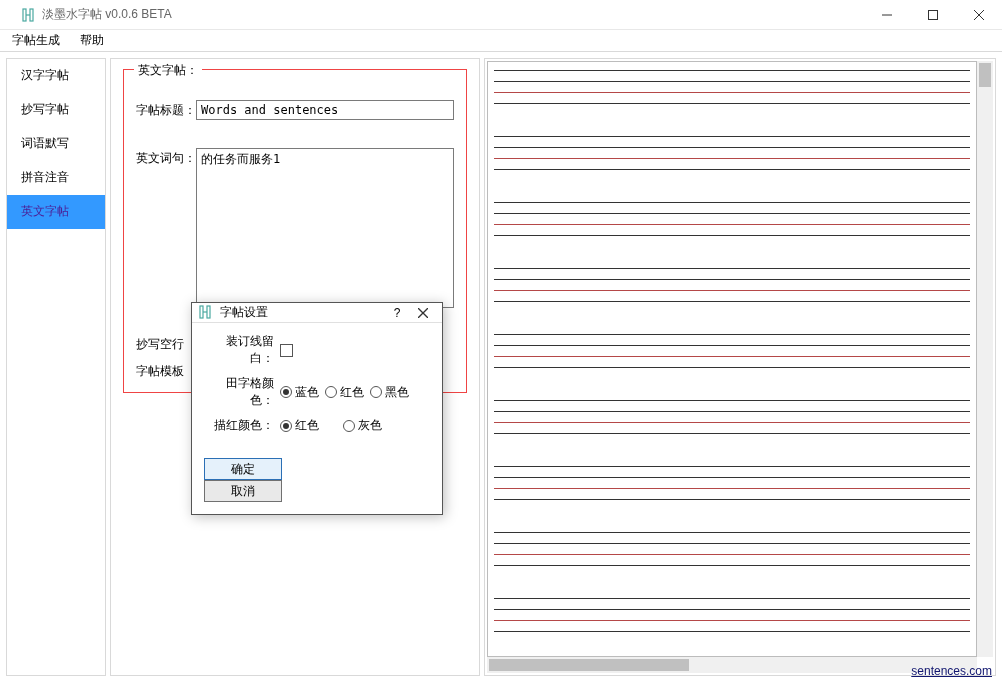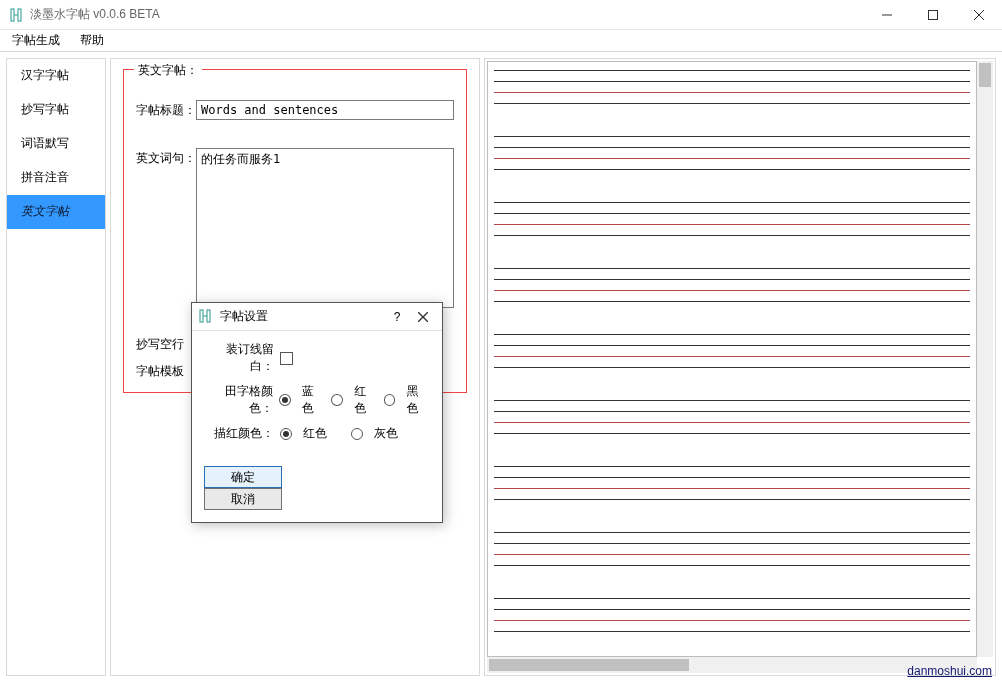--- a/index.html
+++ b/index.html
@@ -1,35 +1,35 @@
 <!DOCTYPE html>
 <html><head>
 <meta charset="utf-8">
 <style>
 * { box-sizing: border-box; margin: 0; padding: 0; }
 body { font-family: "Microsoft YaHei", "SimSun", sans-serif; font-size: 12px; background: #fff; color: #000; width: 1002px; height: 682px; overflow: hidden; position: relative; }
 
 
-.titlebar { height: 30px; background: #fff; border-bottom: 1px solid #e8e8e8; display: flex; align-items: center; padding-left: 8px; }
+.titlebar { height: 30px; background: #fff; border-bottom: 1px solid #e8e8e8; display: flex; align-items: center; padding-left: 20px; }
 .titlebar .app-icon { width: 16px; height: 16px; margin-right: 6px; color: #4aa8a0; display: inline-flex; align-items: center; justify-content: center; }
 .titlebar .title-text { color: #666; font-size: 12px; flex: 0 0 auto; }
 .titlebar .spacer { flex: 1; }
 .win-btn { width: 46px; height: 30px; display: flex; align-items: center; justify-content: center; color: #666; }
 
 
 .menubar { height: 22px; background: #fff; display: flex; align-items: center; padding: 0 8px; gap: 12px; border-bottom: 1px solid #d9d9d9; }
 .menu-item { font-size: 12px; padding: 2px 4px; cursor: default; }
 
 
 .main { display: flex; height: calc(682px - 30px - 22px); padding: 6px; gap: 4px; }
 
 
 .sidebar { width: 100px; border: 1px solid #d9d9d9; background: #fff; }
 .side-tab { height: 34px; display: flex; align-items: center; padding-left: 14px; font-size: 12px; cursor: default; border-bottom: 1px solid transparent; }
-.side-tab.active { background: #3399ff; color: #0f172a; font-style: italic; }
+.side-tab.active { background: #3399ff; color: #4c1d95; }
 
 
 .form-panel { width: 370px; border: 1px solid #d9d9d9; padding: 10px 12px; position: relative; }
 .fieldset { border: 1px solid #ef4444; padding: 30px 12px 12px; position: relative; }
 .legend { position: absolute; top: -8px; left: 10px; background: #fff; padding: 0 4px; font-size: 12px; }
 .row { display: flex; align-items: flex-start; margin-bottom: 28px; }
 .row .label { width: 60px; font-size: 12px; padding-top: 2px; }
 .row input.text { flex: 1; border: 1px solid #7a7a7a; height: 20px; padding: 0 4px; font-family: monospace; font-size: 12px; }
 .row textarea { flex: 1; border: 1px solid #7a7a7a; height: 160px; padding: 2px 4px; font-size: 12px; resize: none; }
 .row-below { display: flex; align-items: center; margin-top: 10px; }
@@ -43,29 +43,29 @@
 .scroll-h .thumb { position: absolute; top: 2px; left: 2px; bottom: 2px; width: 200px; background: #c0c0c0; }
 
 .line-group { height: 66px; padding: 8px 6px 0; }
 .ln { height: 11px; }
 
 
 .footer-link { position: absolute; right: 10px; bottom: 4px; color: #11166f; text-decoration: underline; font-size: 12px; }
 
 
 .dialog { position: absolute; left: 191px; top: 302px; width: 252px; background: #fff; border: 1px solid #555; box-shadow: 2px 2px 12px rgba(0,0,0,0.25); z-index: 100; }
-.dialog-titlebar { height: 28px; display: flex; align-items: center; padding: 0 6px; border-bottom: 1px solid #e0e0e0; }
+.dialog-titlebar { height: 20px; display: flex; align-items: center; padding: 0 6px; border-bottom: 1px solid #e0e0e0; }
 .dialog-titlebar .dicon { width: 16px; height: 16px; margin-right: 6px; color: #4aa8a0; display: inline-flex; }
 .dialog-titlebar .dtitle { font-size: 12px; flex: 1; }
 .dialog-titlebar .dbtn { width: 26px; height: 22px; display: flex; align-items: center; justify-content: center; font-size: 12px; }
 .dialog-body { padding: 10px 12px; }
 .drow { display: flex; align-items: center; margin-bottom: 8px; font-size: 12px; }
 .drow .dlabel { width: 70px; text-align: right; margin-right: 6px; }
 .drow .opts { display: flex; gap: 6px; align-items: center; }
-.radio { display: inline-flex; align-items: center; gap: 11px; }
+.radio { display: inline-flex; align-items: center; gap: 3px; }
 .radio .circ { width: 12px; height: 12px; border: 1px solid #555; border-radius: 50%; display: inline-flex; align-items: center; justify-content: center; }
 .radio.checked .circ::after { content: ""; width: 6px; height: 6px; background: #333; border-radius: 50%; }
 .checkbox { width: 13px; height: 13px; border: 1px solid #555; display: inline-block; }
 .dialog-buttons { display: flex; justify-content: space-between; padding: 6px 12px 12px; flex-direction: column; }
 .dialog-buttons button { width: 78px; height: 22px; border: 1px solid #707070; background: #e9e9e9; font-size: 12px; cursor: default; }
 .dialog-buttons button.primary { border: 1px solid #2b6fb5; background: #e5f1fb; }
 
 svg { display: block; }
 </style>
 </head>
@@ -205,21 +205,21 @@
     <div class="scroll-v">
         <div class="thumb"></div>
       </div>
     <div class="scroll-h">
         <div class="thumb"></div>
       </div>
   </div>
 
 </div>
 
-<a class="footer-link">danmoshui.com</a>
+<a class="footer-link">sentences.com</a>
 
 <div class="dialog">
   <div class="dialog-titlebar">
     <span class="dicon">
       <svg width="14" height="14" viewBox="0 0 14 14">
           <rect x="2" y="1" width="3" height="12" fill="none" stroke="#4aa8a0" stroke-width="1.2"></rect>
           <rect x="9" y="1" width="3" height="12" fill="none" stroke="#4aa8a0" stroke-width="1.2"></rect>
           <line x1="5" y1="7" x2="9" y2="7" stroke="#4aa8a0" stroke-width="1.2"></line>
         </svg>
     </span>

